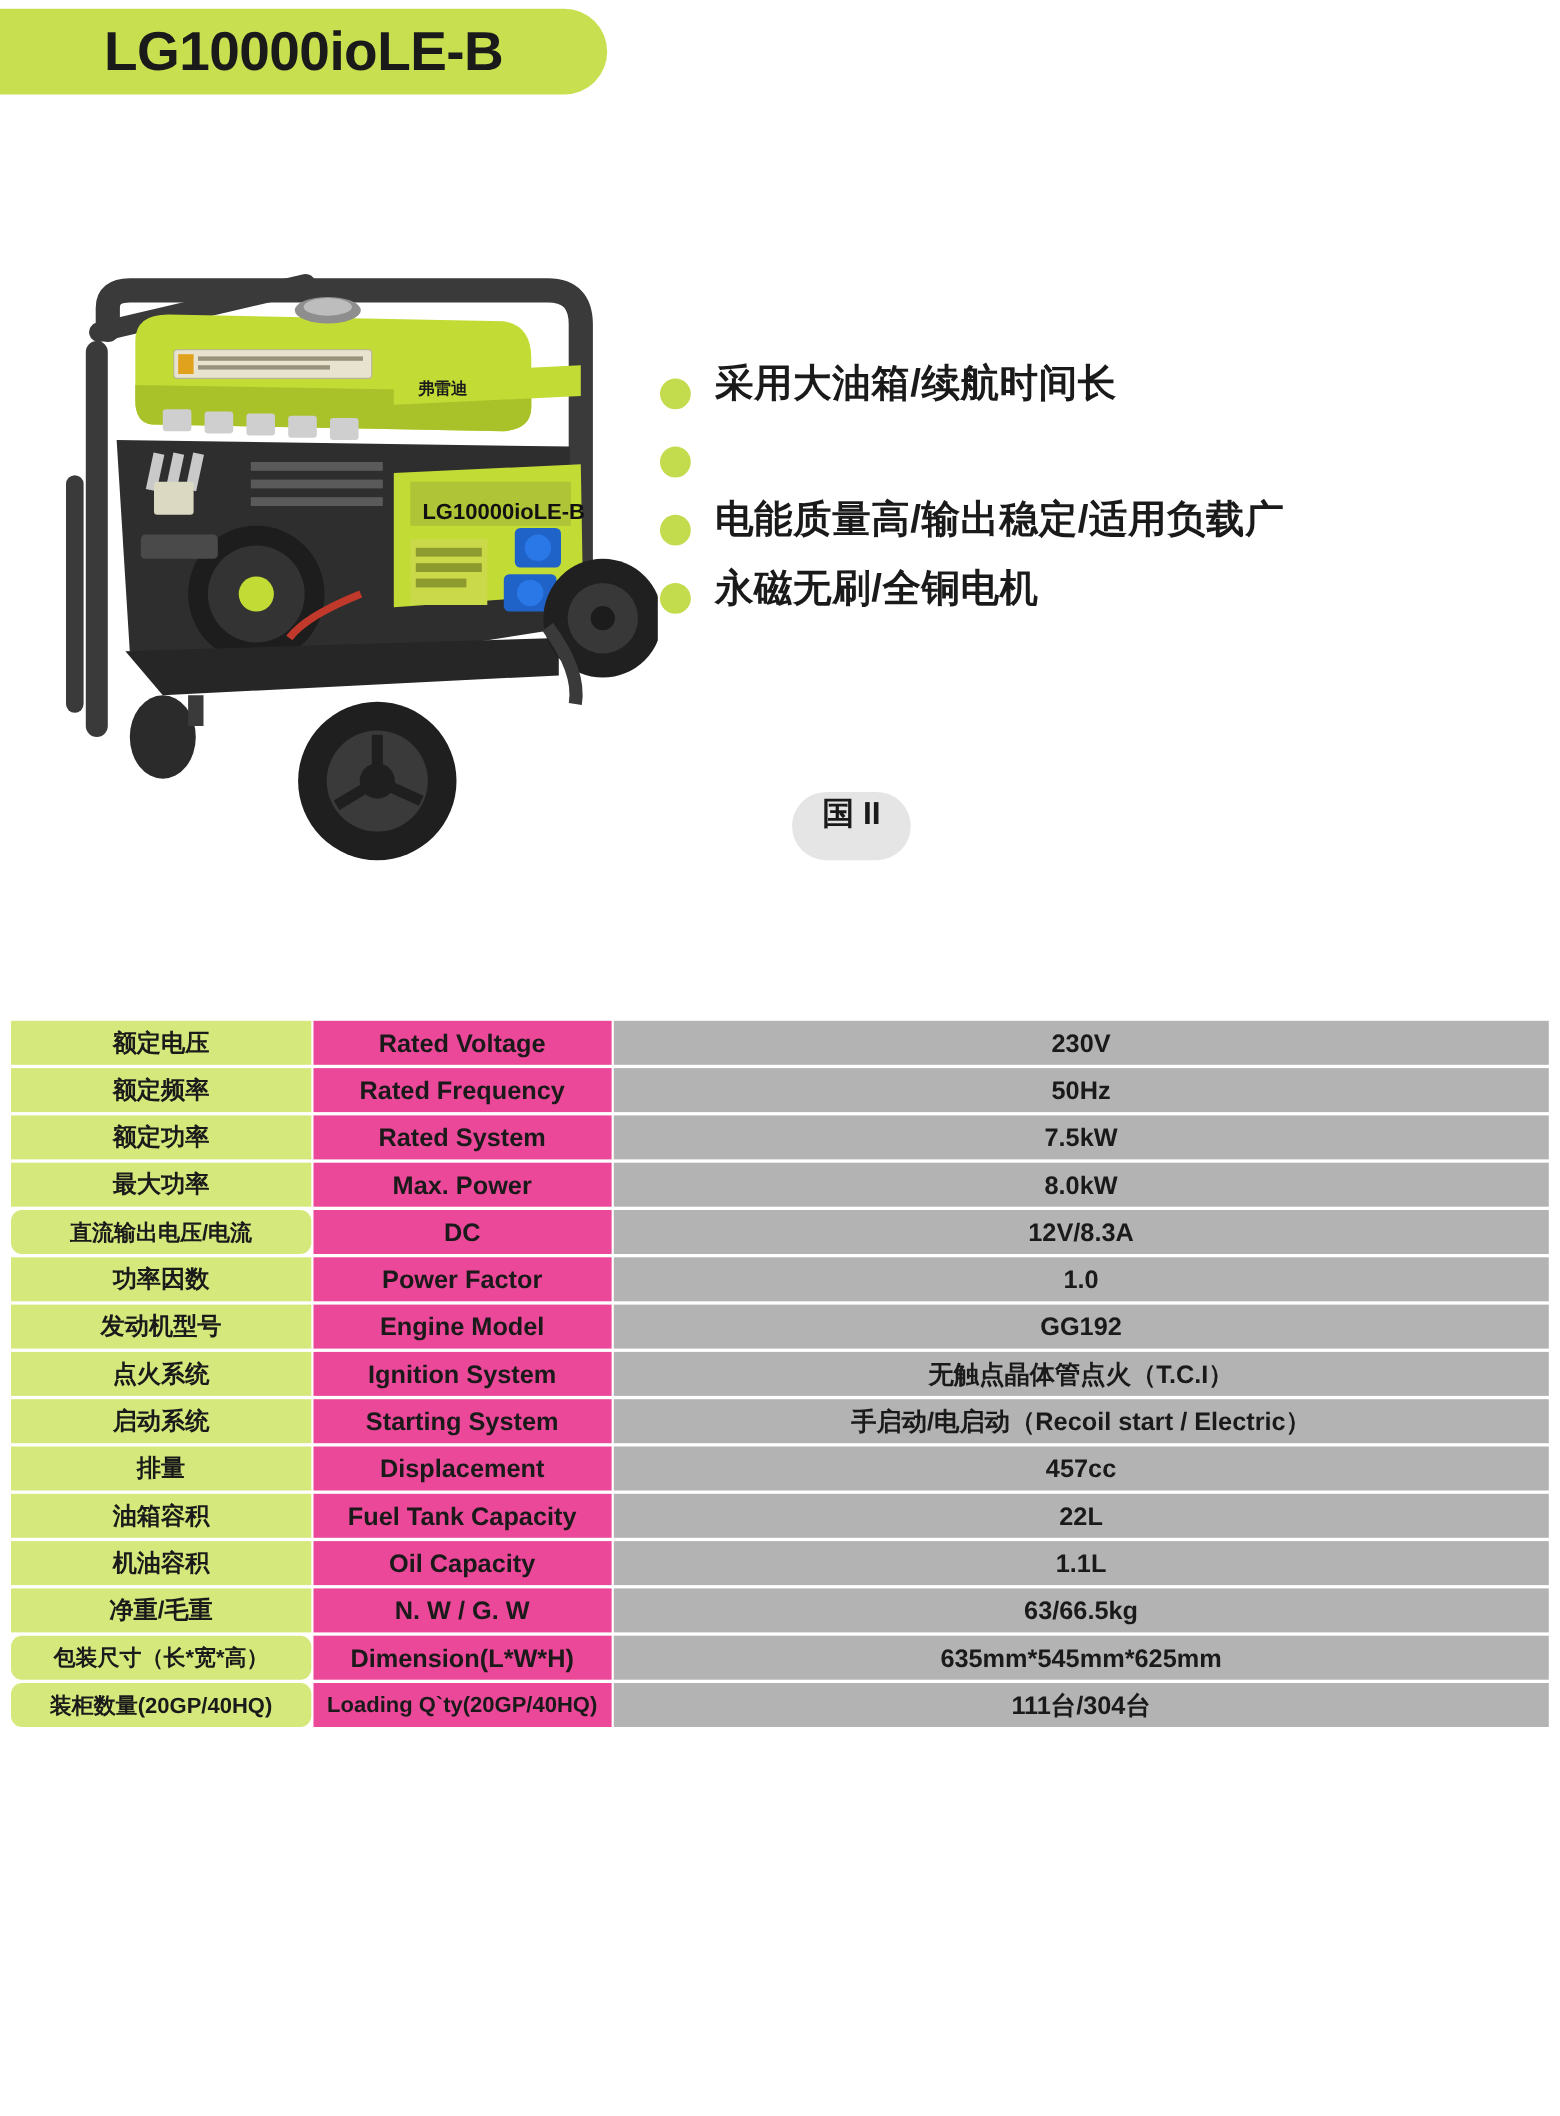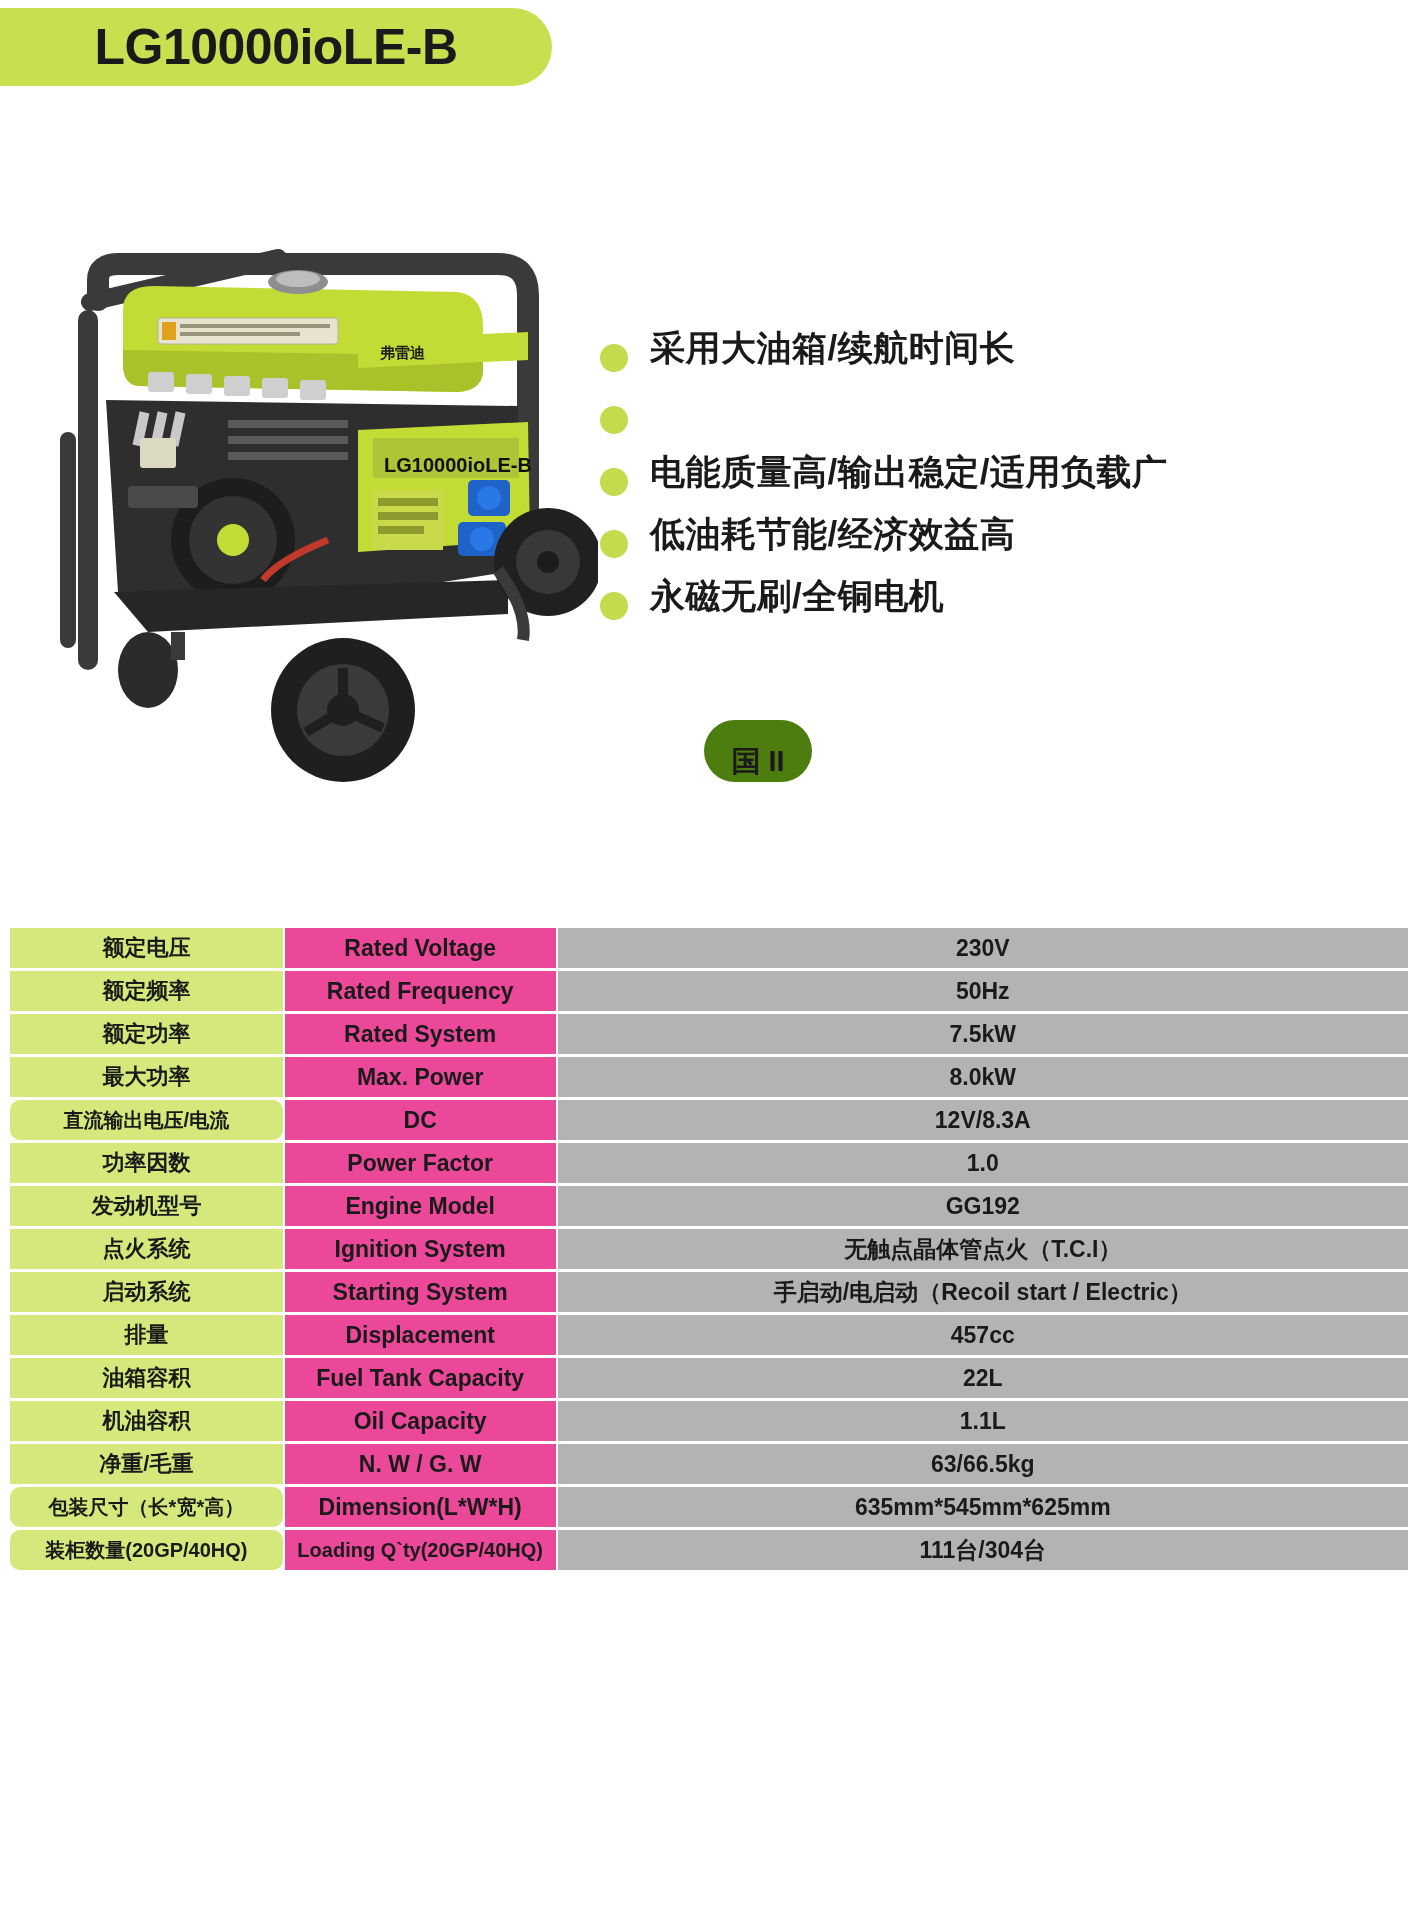--- a/index.html
+++ b/index.html
@@ -70,28 +70,28 @@
     font-size: 35px;
     font-weight: bold;
     color: #1a1a1a;
     white-space: nowrap;
     letter-spacing: 0.5px;
   }
 
   
   .std-badge {
     position: absolute;
-    left: 704px;
+    left: 720px;
     top: 720px;
     width: 108px;
     height: 62px;
     border-radius: 31px;
-    background: #4d7c0f;
+    background: #e5e5e5;
     display: flex;
-    align-items: flex-end;
+    align-items: flex-start;
     justify-content: center;
   }
   .std-badge span {
     font-size: 29px;
     font-weight: bold;
     color: #1a1a1a;
   }
 
   
   .spec-table {
@@ -231,24 +231,20 @@
     </div>
     <div class="feature-row">
       <span class="bullet"></span>
     </div>
     <div class="feature-row">
       <span class="bullet"></span>
       <span class="feature-text">电能质量高/输出稳定/适用负载广</span>
     </div>
     <div class="feature-row">
       <span class="bullet"></span>
-      <span class="feature-text">低油耗节能/经济效益高</span>
-    </div>
-    <div class="feature-row">
-      <span class="bullet"></span>
       <span class="feature-text">永磁无刷/全铜电机</span>
     </div>
   </div>
 
   <div class="std-badge">
     <span>国 II</span>
   </div>
 
   <table class="spec-table">
     <tbody>

